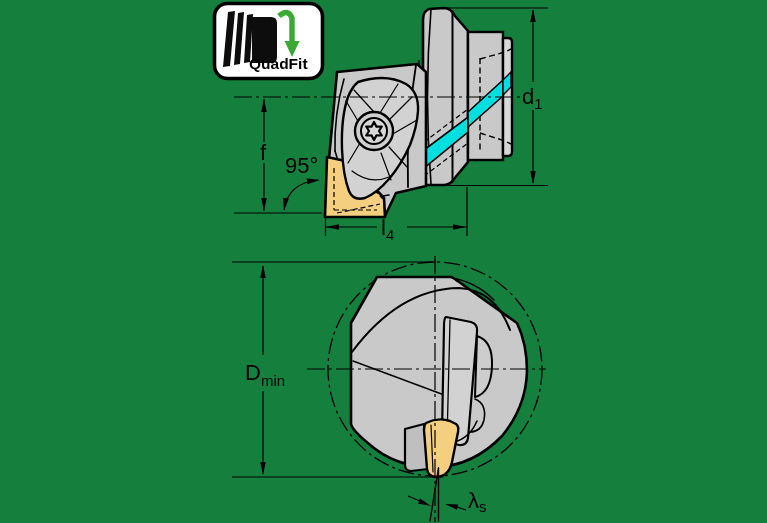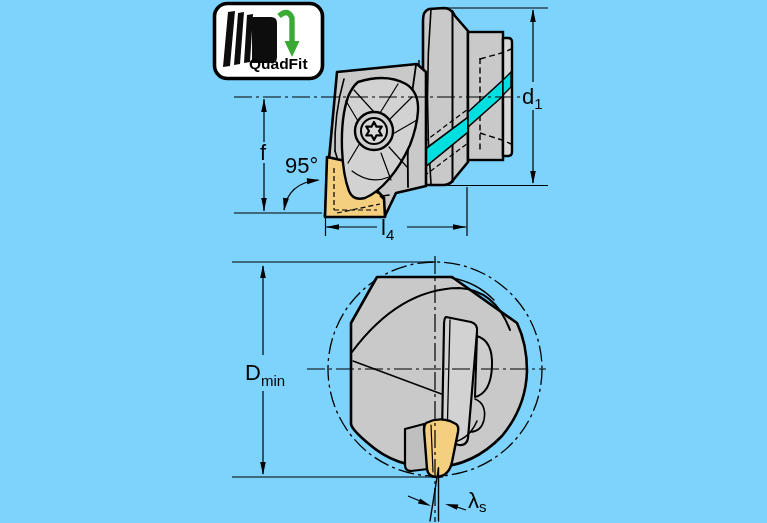--- a/index.html
+++ b/index.html
@@ -6,21 +6,21 @@
     --body-gray:#c9c9c9;
     --body-gray-light:#d8d8d8;
     --clamp-gray:#d2d2d2;
     --insert-yellow:#f3cf7f;
     --coolant-cyan:#00dfdf;
     --outline-black:#000000;
     --quadfit-green:#3aaa35;
   }
   html,body{margin:0;padding:0;background:#fff;}
   .stage{
-    position:relative;width:767px;height:523px;background:#7dd3fc;
+    position:relative;width:767px;height:523px;background:#15803d;
     font-family:"Liberation Sans","DejaVu Sans",sans-serif;
     overflow:hidden;
   }
   svg{display:block}
   .outl{stroke:var(--outline-black);stroke-linejoin:round;stroke-linecap:round;}
   .thin{stroke:var(--outline-black);fill:none;stroke-linecap:round;}
   .dimline{stroke:var(--outline-black);stroke-width:1.2;fill:none;}
   .ctr{stroke:var(--outline-black);stroke-width:1.2;fill:none;stroke-dasharray:18 4 3 4;}
   .hid{stroke:var(--outline-black);stroke-width:1.4;fill:none;stroke-dasharray:6 3.5;}
   .hidthin{stroke:var(--outline-black);stroke-width:1.2;fill:none;stroke-dasharray:5 3;}

